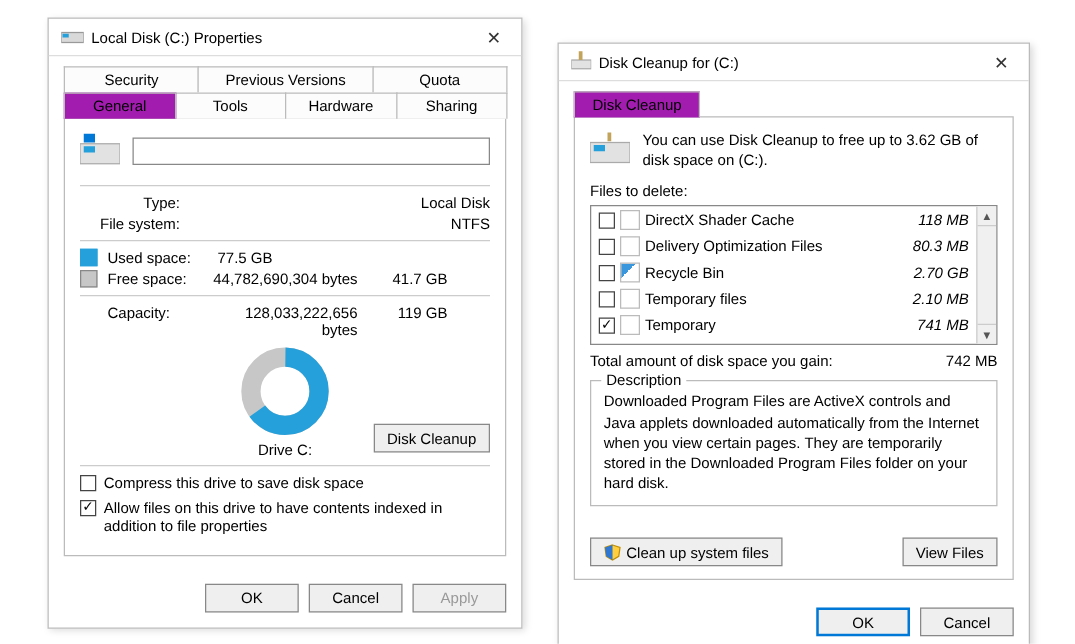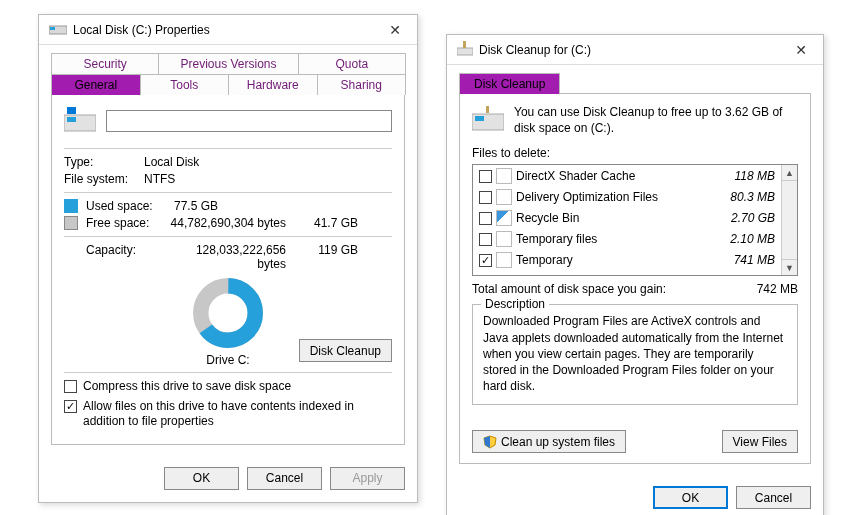--- a/index.html
+++ b/index.html
@@ -51,35 +51,35 @@
     border: 1px solid #bbb;
     border-bottom: none;
     background: #fff;
     padding: 3px 0;
     text-align: center;
     font-size: 12px;
     margin-right: -1px;
     flex:1;
     cursor: pointer;
   }
-  .tab.inactive { background: #fcfcfc; color:#701a75; }
+  .tab.inactive { background: #fcfcfc; color:#000000; }
   .tab.active { background:#a21caf; position:relative; z-index:2; }
   .tabpanel {
     border: 1px solid #bbb;
     padding: 10px 12px;
     margin-top: -1px;
     background:#fff;
   }
   .drive-row { display:flex; align-items:center; gap:10px; margin-bottom:12px; }
   .drive-icon { width:32px; height:28px; }
   .name-input {
     flex:1; height:22px; border:1px solid #888; padding:0 4px; background:#fff;
   }
   .hr { height:1px; background:#ccc; margin:6px 0; }
-  .kv { display:flex; margin:3px 0; }
+  .kv { display:flex; margin:3px 0;text-align:right; }
   .kv .k { width:80px; }
   .kv .v { flex:1; }
   .usage-row { display:flex; align-items:center; margin:3px 0; }
   .sw { width:14px; height:14px; margin-right:8px; border:1px solid #888; }
   .usage-label { width:78px; }
   .usage-bytes { width:140px; text-align:right; padding-right:18px; }
   .usage-h { width:54px; text-align:right; }
   .cap-row { display:flex; margin:3px 0; }
   .cap-row .capl { width:100px; padding-left:22px; }
   .cap-row .capb { width:140px; text-align:right; padding-right:18px; }

